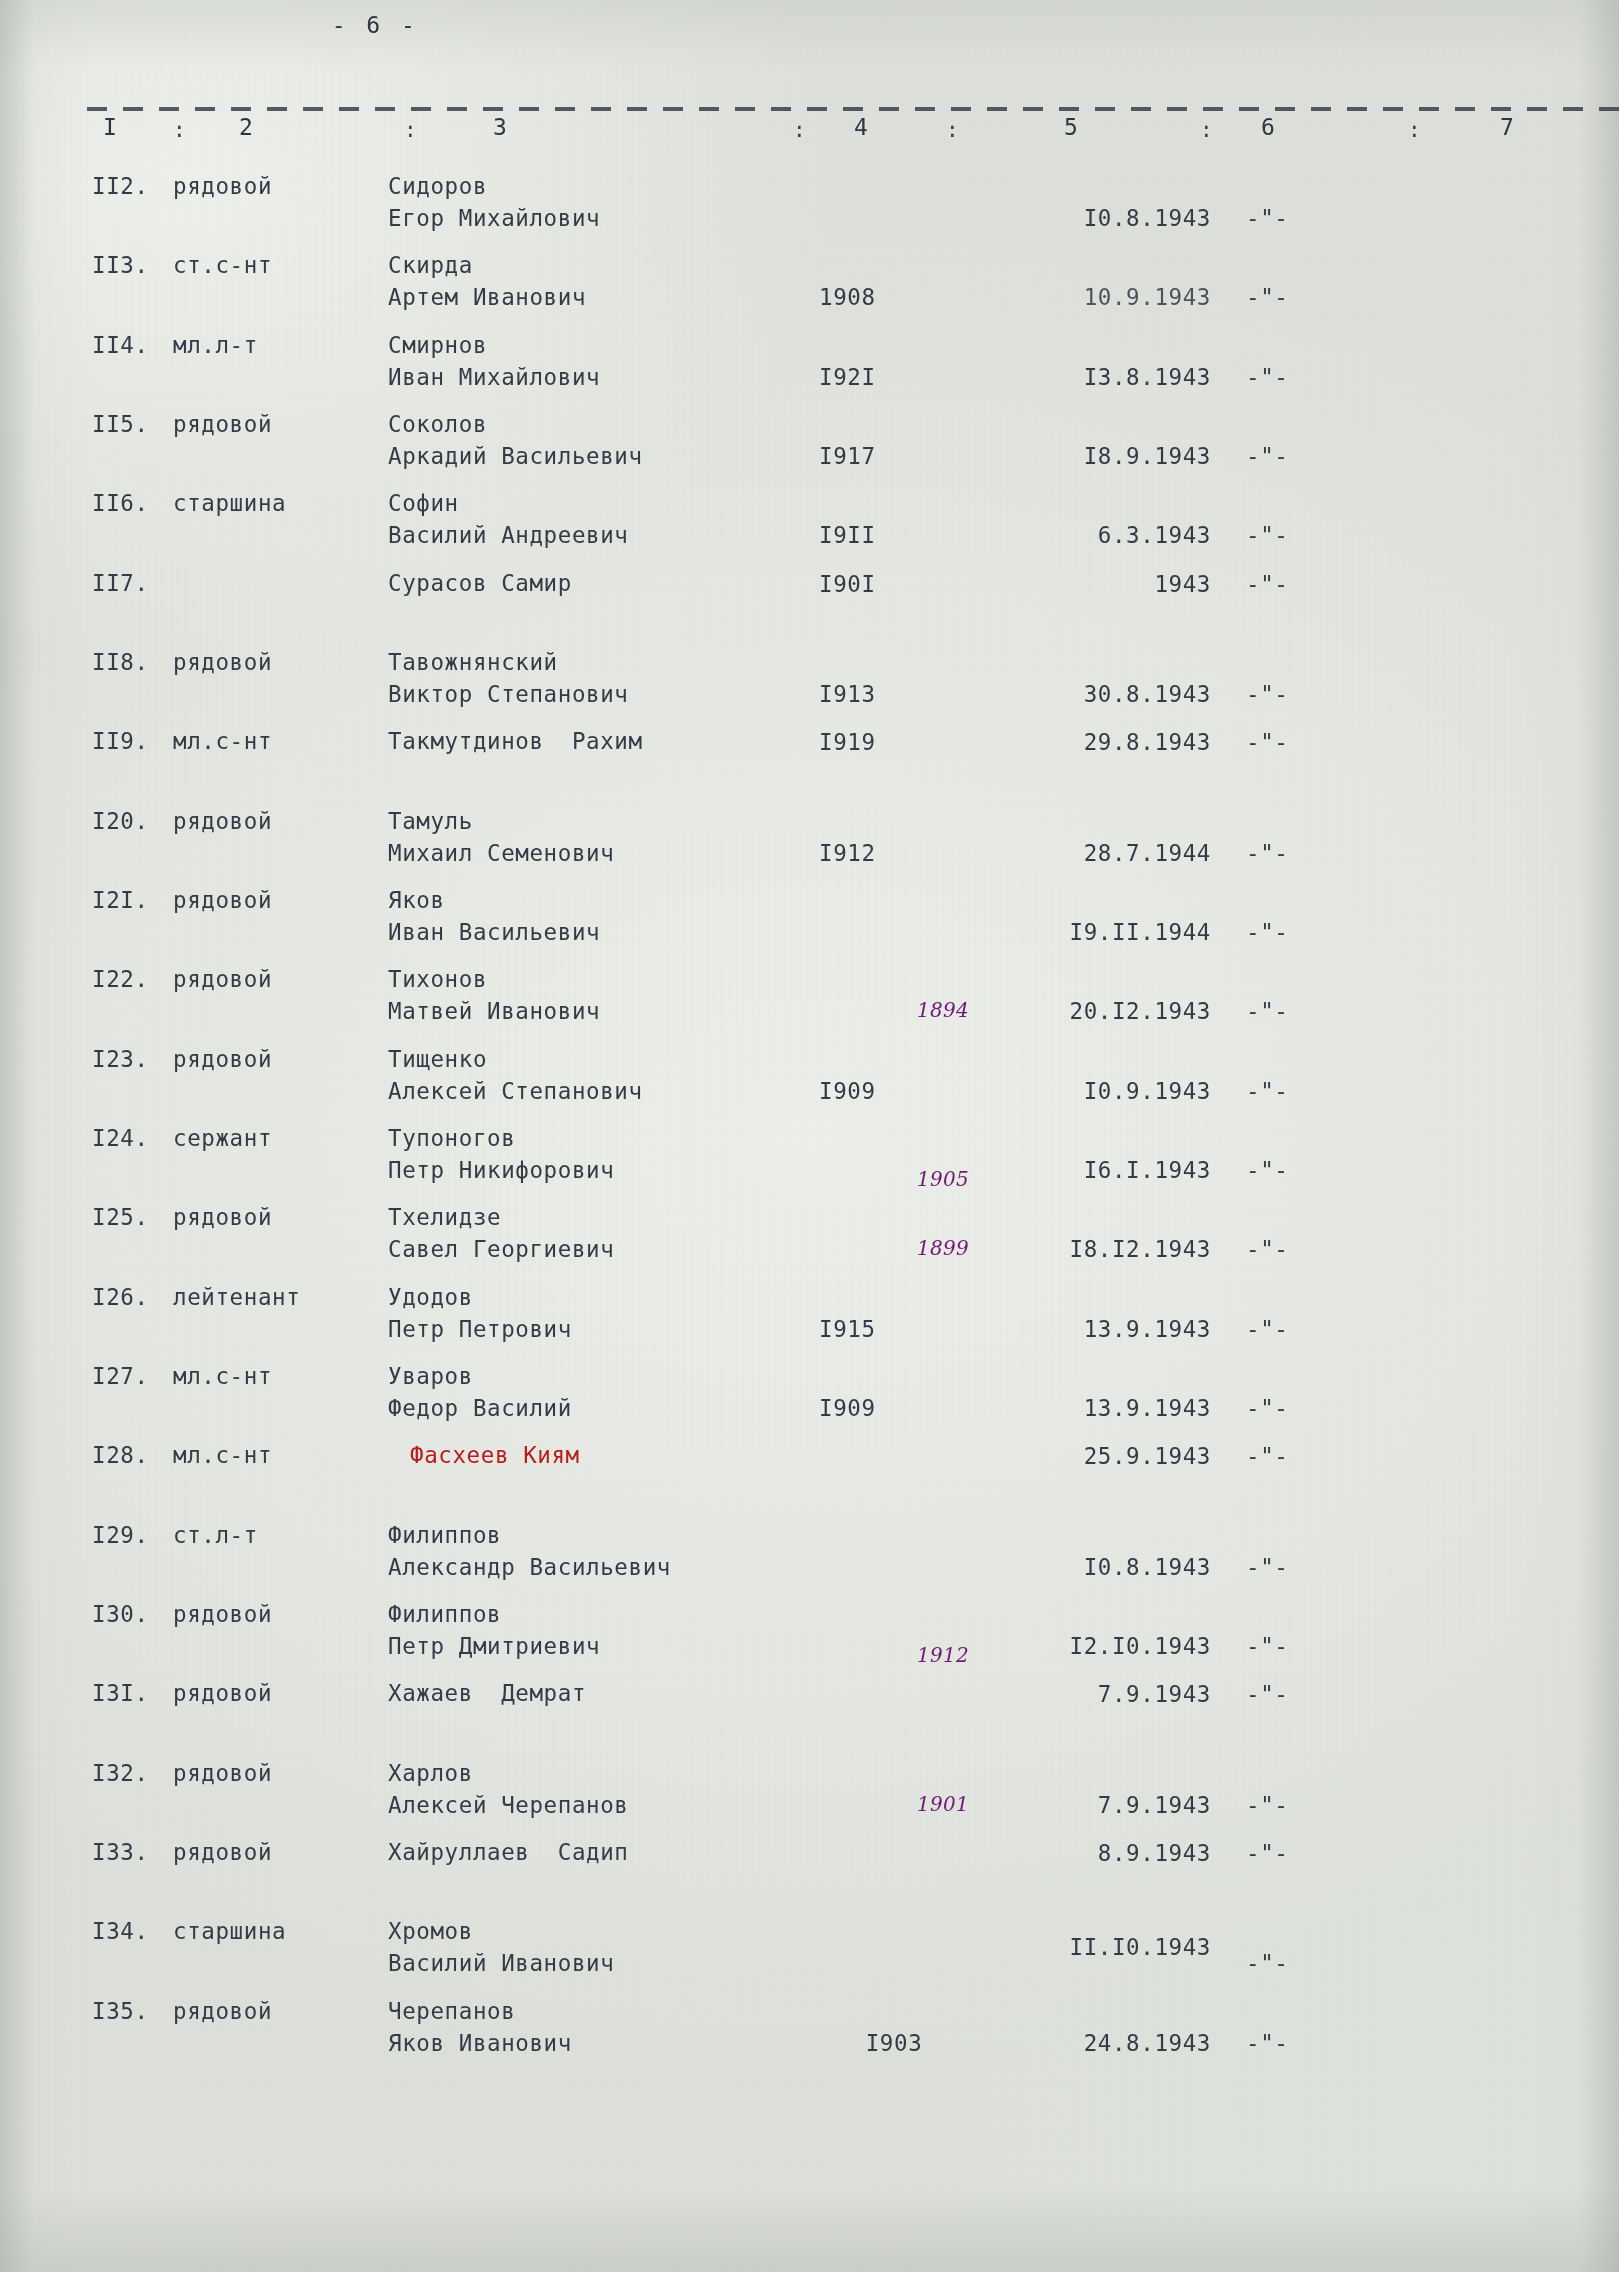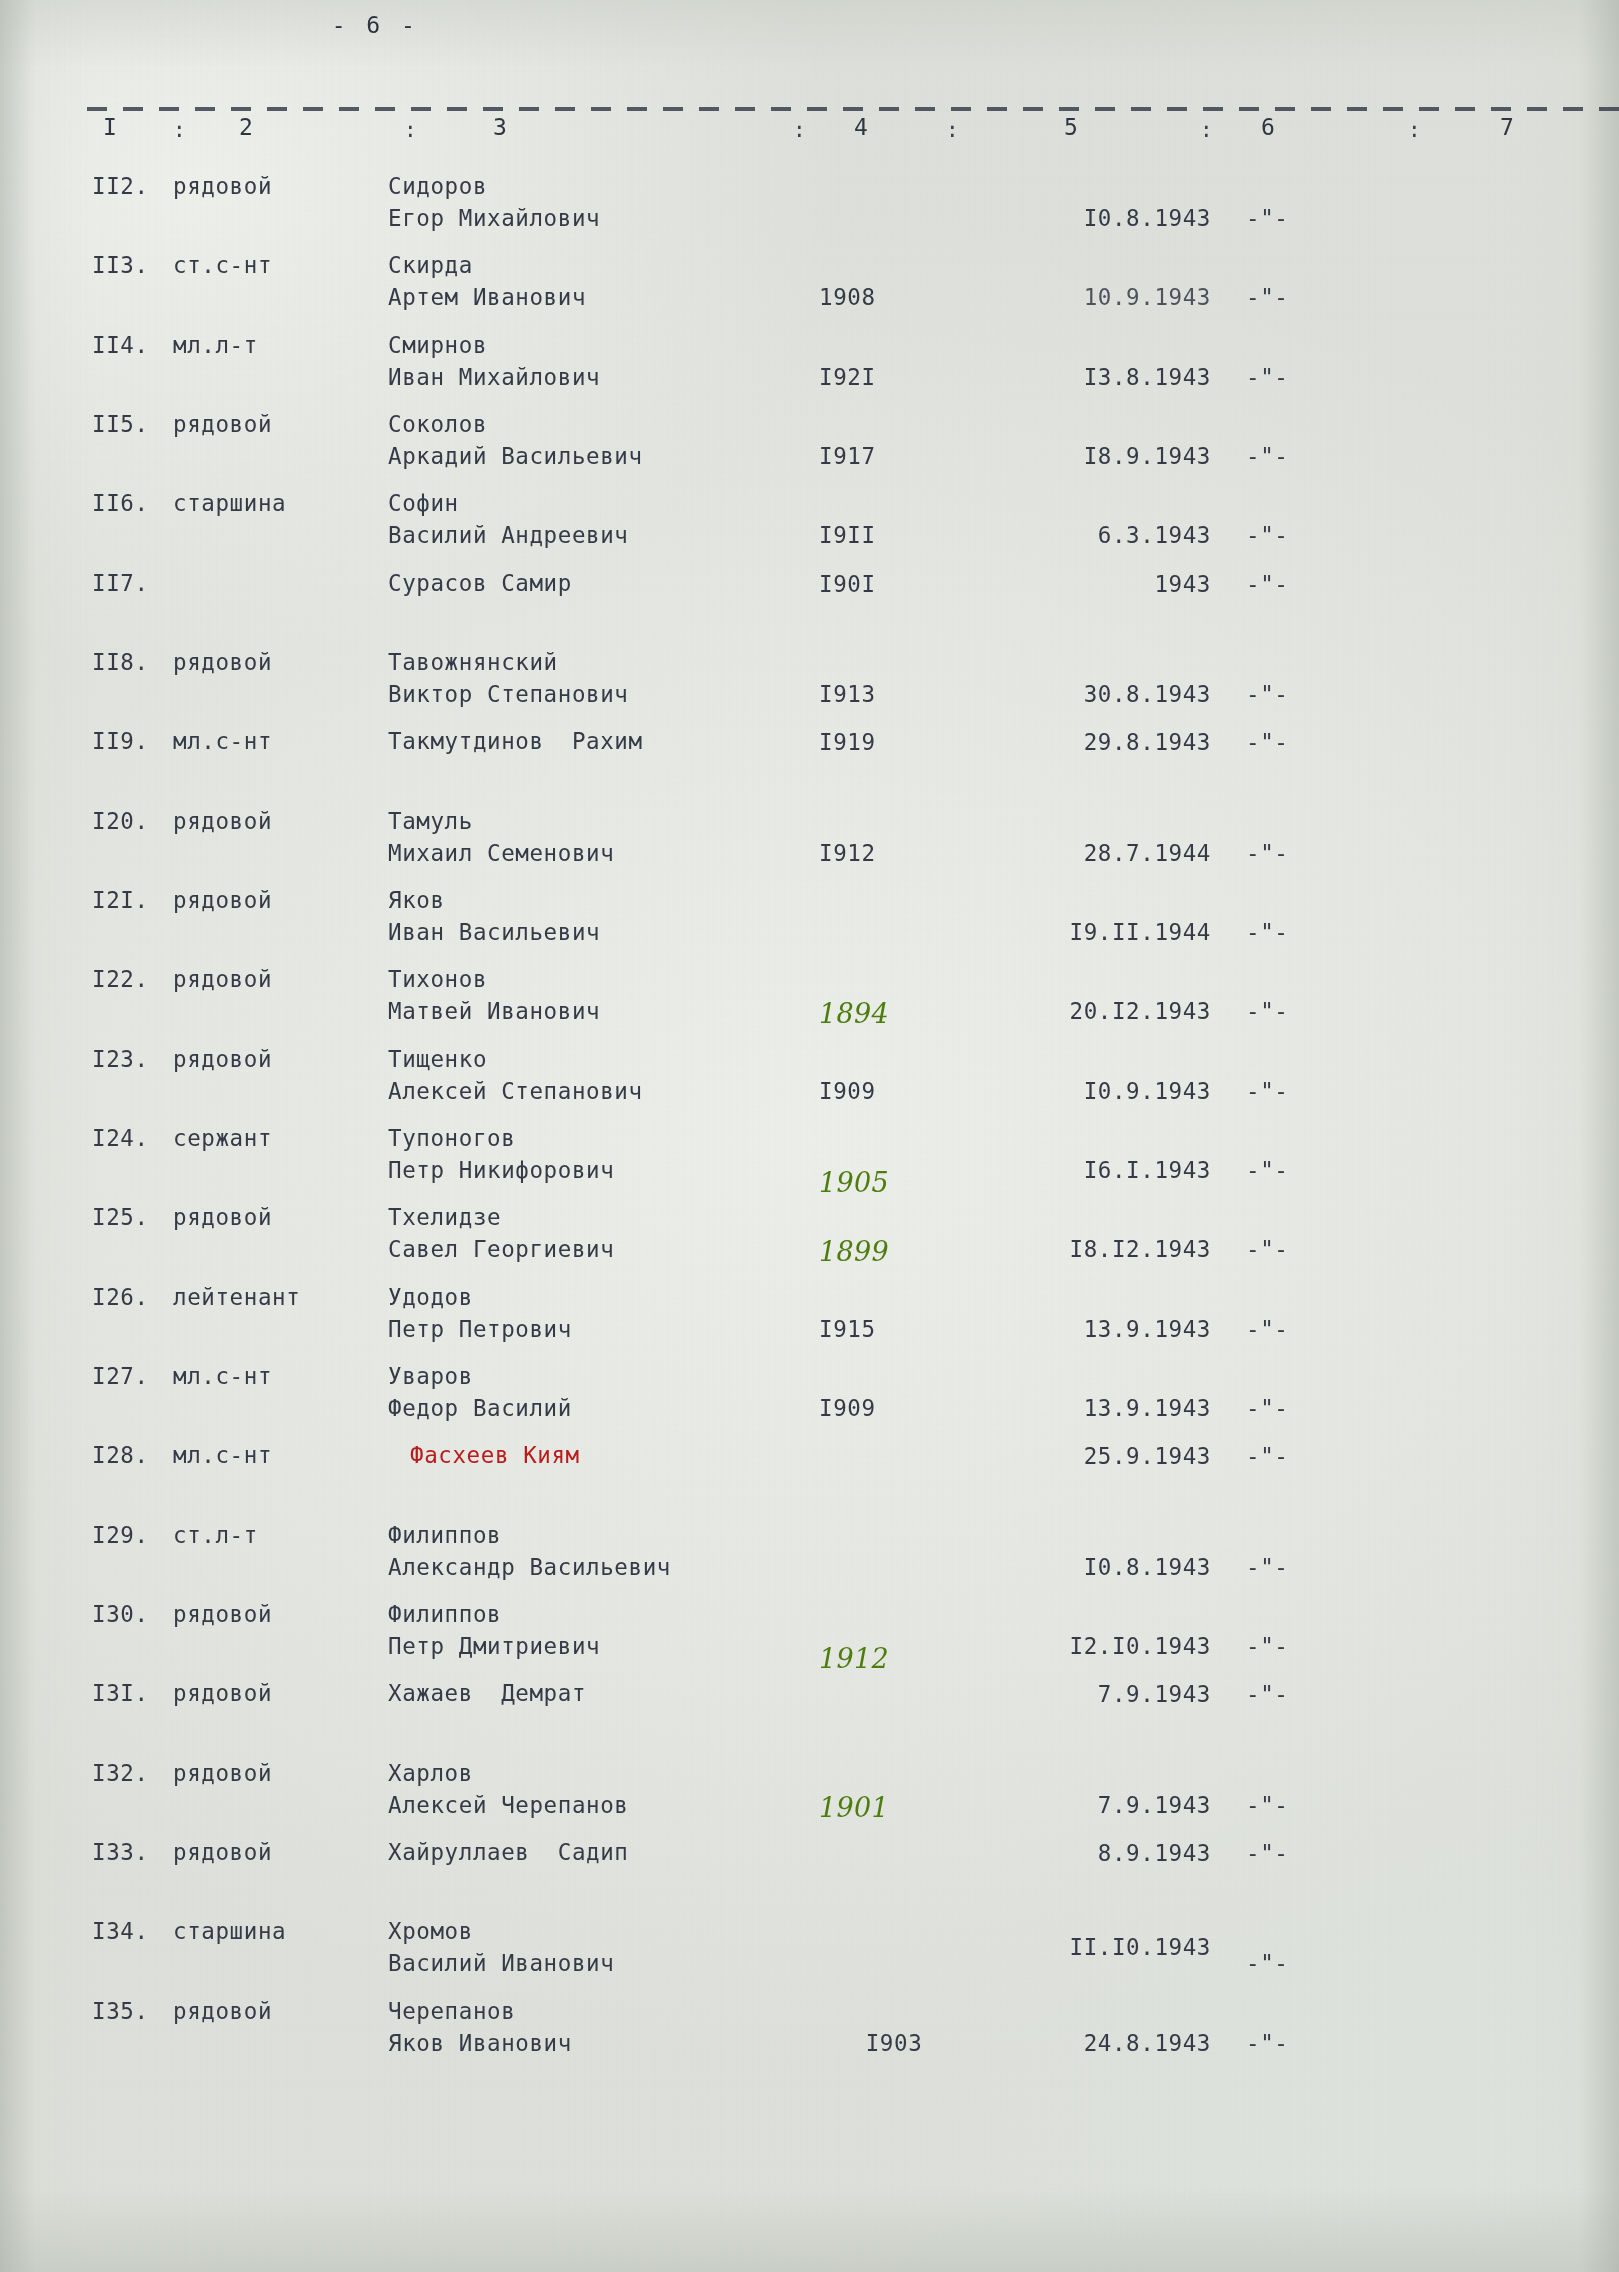--- a/index.html
+++ b/index.html
@@ -115,23 +115,24 @@
   .c-date  { left: 992px; width: 219px; text-align: right; }
   .c-mark  { left: 1246px; width: 104px; text-align: left; }
 
   .line1 { top: 0px; }
   .line2 { top: 32px; }
 
   
   .hand {
     font-family: "DejaVu Serif", "Liberation Serif", serif;
     font-style: italic;
-    font-size: 27px;
-    color: #4d7c0f;
+    font-size: 20px;
+    color: #701a75;
     letter-spacing: 0.3px;
+    text-align: right;
   }
   .ink-blue {
     color: #b91c1c;
     margin-left: 22px;
   }
   .dim   { opacity: 0.85; }
 </style>
 </head>
 <body>
 

